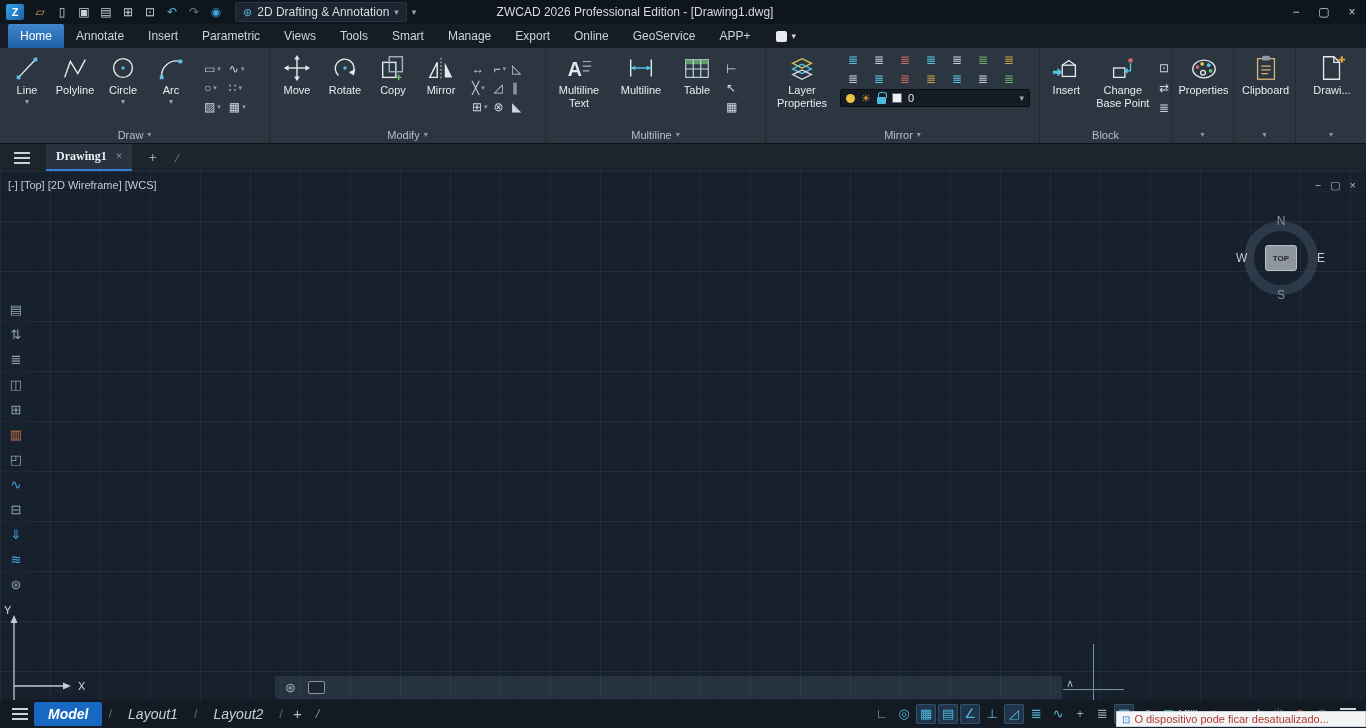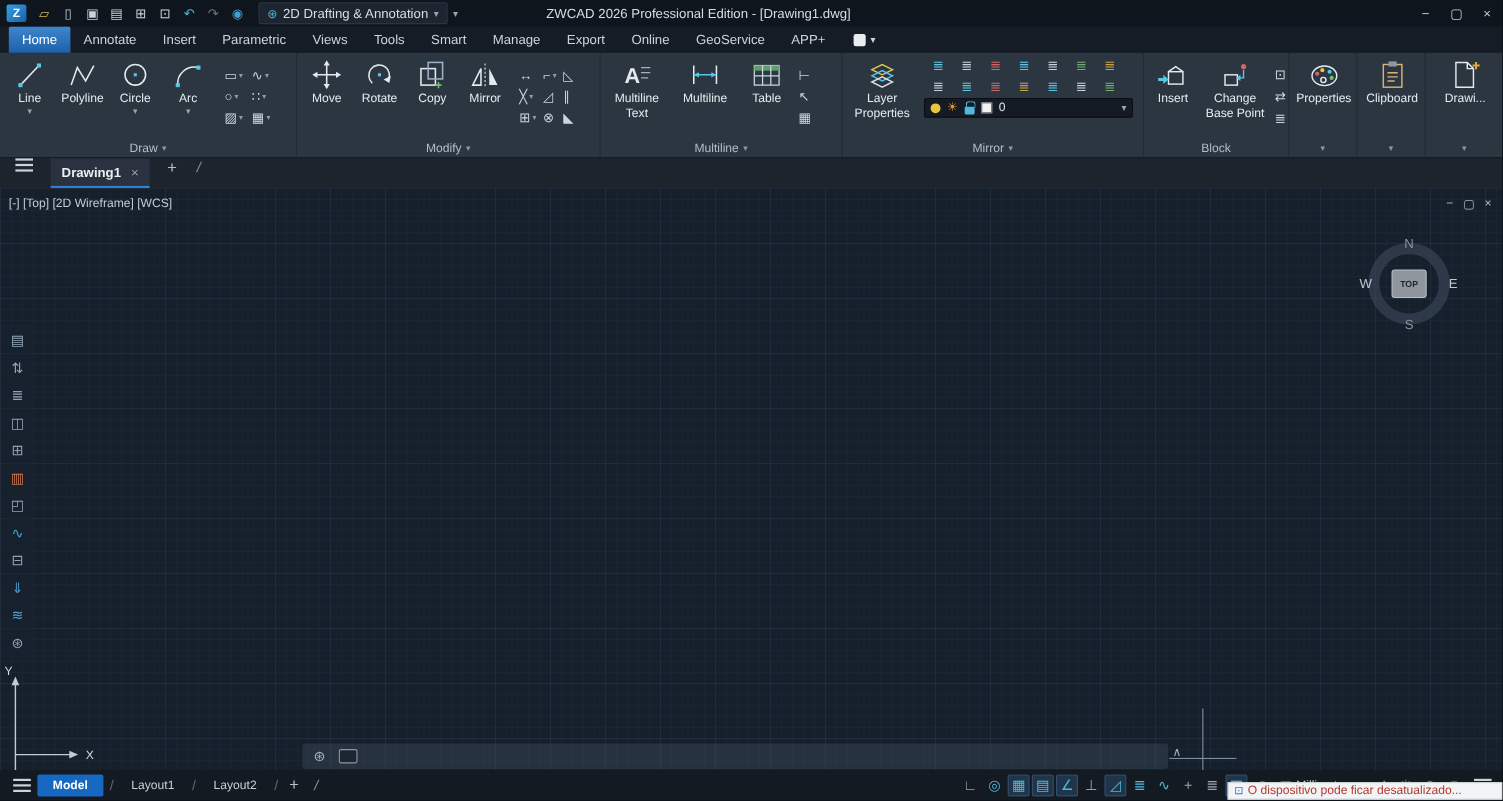--- a/index.html
+++ b/index.html
@@ -56,21 +56,21 @@
   .sun { color:#e09a3e; font-size:11px; line-height:1; }
   .lock { width:9px; height:7px; background:#4fb9da; border-radius:1px; position:relative; margin-top:4px; }
   .lock::before { content:""; position:absolute; left:1px; top:-5px; width:7px; height:5px;
                   border:1.5px solid #4fb9da; border-bottom:none; border-radius:3px 3px 0 0; }
   .swatch { width:10px; height:10px; background:#f2f2f2; border:1px solid #667; }
   .lval { font-size:11px; color:#e2e8ee; }
   .bcol { display:flex; flex-direction:column; gap:4px; justify-content:center; margin-left:2px; }
   .bcol .gcell { justify-content:center; }
 
   
-  .docbar { height:27px; background:#1d242e; display:flex; align-items:flex-start; }
+  .docbar { height:27px; background:#1d242e; display:flex; align-items:center;font-family:Liberation Serif, serif; }
   .burger { width:16px; display:flex; flex-direction:column; gap:3px; margin-left:14px; }
   .burger i { height:2px; background:#c9d3db; display:block; }
   .doctab { margin-left:16px; height:27px; display:flex; align-items:center; gap:9px; padding:0 10px;
             background:#29323e; border-bottom:2px solid #2f7fd6; }
   .doctab .t { font-size:12px; font-weight:bold; color:#eaeff4; }
   .doctab .x { color:#9aa5b0; font-size:12px; }
   .plusbtn { margin-left:16px; color:#b6c0ca; font-size:15px; }
   .pen { margin-left:18px; color:#8a95a0; font-style:italic; font-size:13px; }
 
   
@@ -101,21 +101,21 @@
               border-radius:3px; display:flex; align-items:center; gap:12px; padding:0 10px; }
   .cmdgear { color:#a8b2bc; font-size:13px; }
   .promptbox { width:17px; height:13px; border:1px solid #8a95a0; border-radius:2px; background:rgba(18,24,32,.5); }
   .expand { position:absolute; left:1066px; top:506px; color:#9fb0bf; font-size:11px; }
   .chv { position:absolute; left:1093px; top:473px; width:1px; height:56px; background:#7b8fa3; }
   .chh { position:absolute; left:1063px; top:518px; width:61px; height:1px; background:#7b8fa3; }
 
   
   .statusbar { height:27px; background:#141a22; display:flex; align-items:center; padding:0 8px; gap:6px; position:relative; }
   .statusbar .burger { margin-left:4px; }
-  .stab { font-size:11px; color:#c6cfd8; padding:4px 10px; }
+  .stab { font-size:14px; color:#c6cfd8; padding:4px 10px;font-style:italic; }
   .stab.active { background:#1668c1; color:#fff; font-weight:bold; border-radius:2px; padding:4px 14px; }
   .sep { color:#5d6774; font-size:13px; }
   .sright { margin-left:auto; display:flex; align-items:center; gap:2px; }
   .sicon { width:20px; height:20px; display:flex; align-items:center; justify-content:center; font-size:13px; border-radius:2px; }
   .sicon.active { background:#20354a; box-shadow:inset 0 0 0 1px #31506e; }
   .units { display:flex; align-items:center; gap:4px; color:#ccd4dc; font-size:11px; margin:0 5px; }
   .units .gi { color:#4fb9da; font-size:12px; }
   .units .a { font-size:8px; color:#9aa5b0; }
   .notif { position:absolute; right:0; bottom:0; width:250px; height:16px; background:#f2f4f5;
            border:1px solid #cdd2d6; display:flex; align-items:center; gap:4px; padding:0 5px; z-index:50; }

